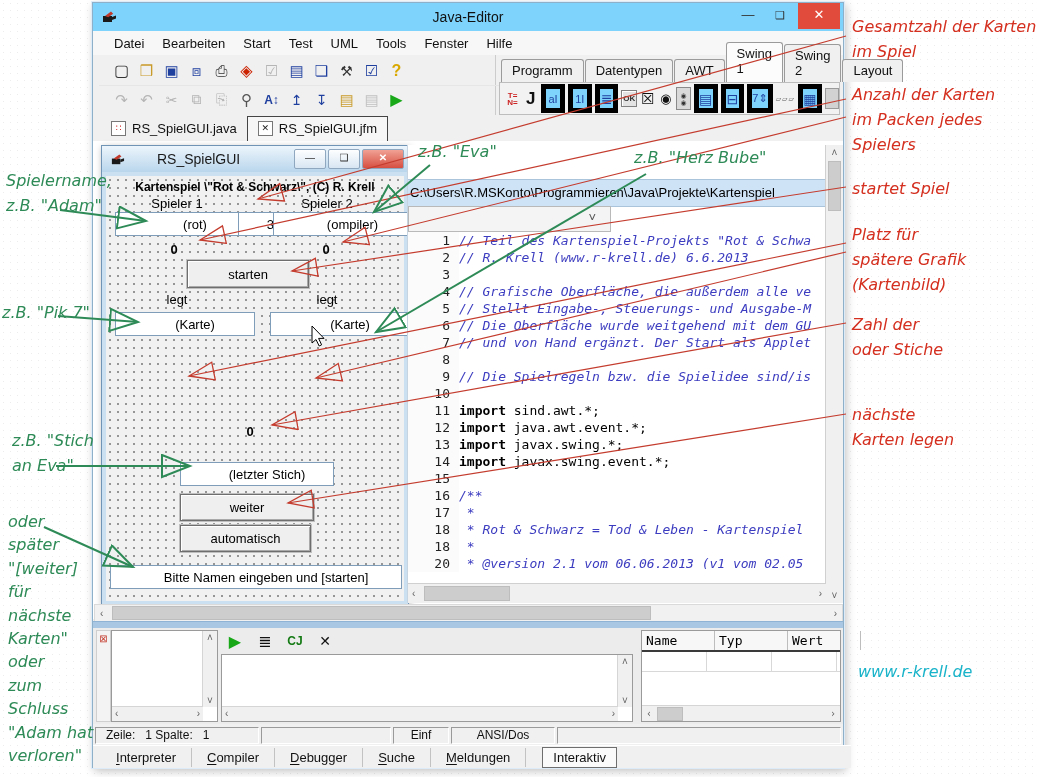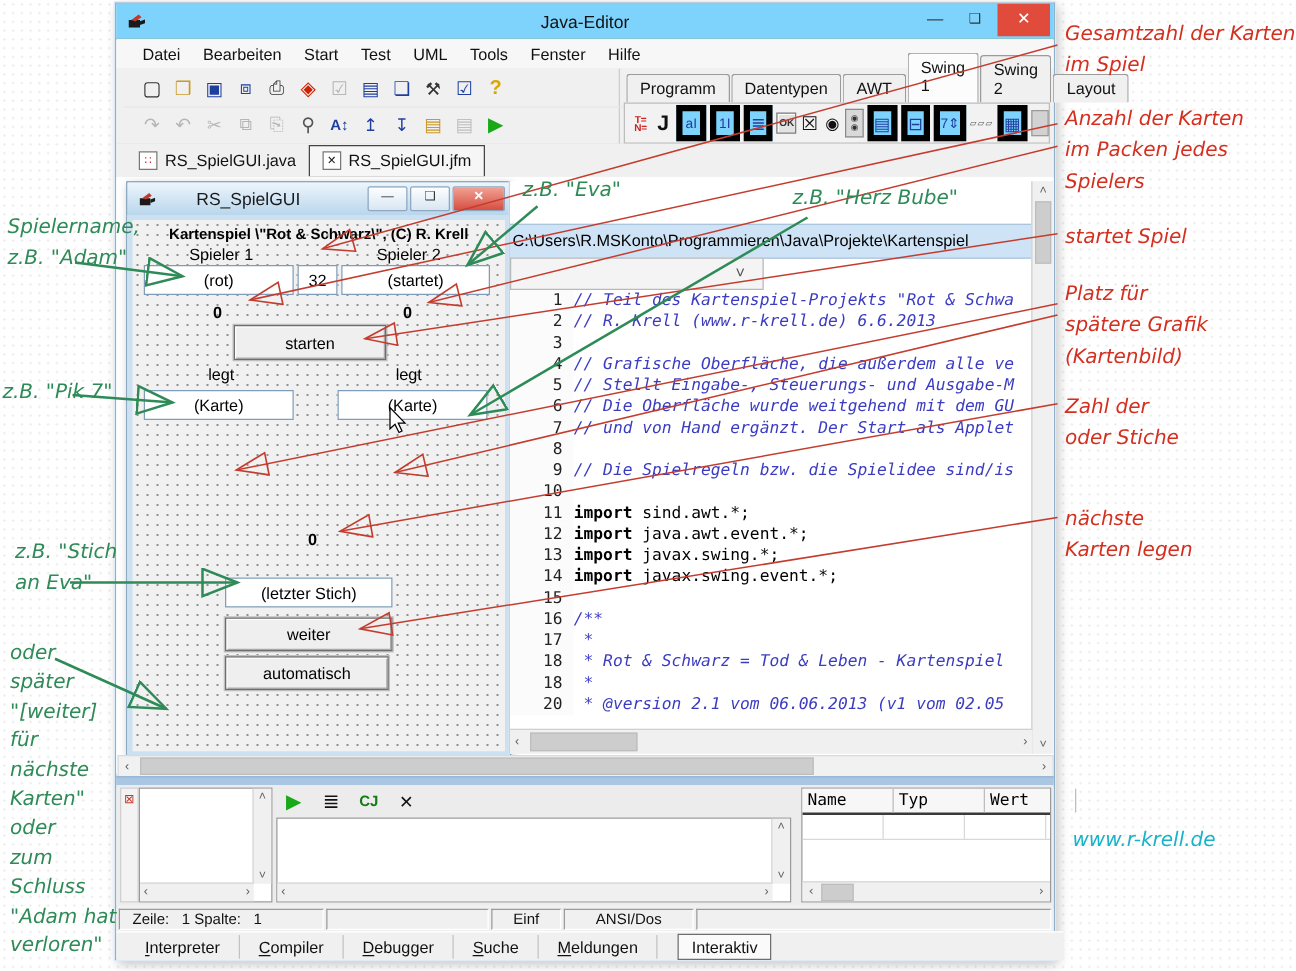--- a/index.html
+++ b/index.html
@@ -51,21 +51,21 @@
   .dz{position:absolute;left:8px;top:142px;width:306px;height:459px;border:1px solid #6f94b5;background:#f1f1f1;box-shadow:1px 2px 7px rgba(0,0,0,.28);}
   .dz-title{position:absolute;left:0;top:0;right:0;height:26px;background:linear-gradient(#ecf5fc,#b9d6ec);border-bottom:1px solid #9cb8d2;display:flex;align-items:center;padding:0 4px;}
   .dz-title .logo{width:15px;height:15px;margin:0 4px;}
   .dz-name{font-size:14px;color:#1a1a1a;margin-left:28px;flex:1;}
   .dzbtn{width:30px;height:18px;margin-left:2px;border:1px solid #8fa8c0;border-radius:2px;background:linear-gradient(#fdfeff,#d8e6f2);font-size:10px;line-height:16px;text-align:center;color:#333;}
   .dzbtn.close{width:40px;background:linear-gradient(#f0a194,#d64f41);color:#fff;font-weight:bold;}
   .dz-body{position:absolute;left:0;top:26px;right:0;bottom:0;border:4px solid #cbe0f1;background:#f1f1f1;
            background-image:radial-gradient(#8f8f8f 0.7px, transparent 0.8px);background-size:8px 8px;}
   .dz-label{position:absolute;font-size:13px;color:#000;text-align:center;}
   .dz-label.b{font-weight:bold;}
-  .dz-field{position:absolute;background:#fff;border:1px solid #7f9db9;display:flex;align-items:center;justify-content:center;font-size:13px;color:#000;}
+  .dz-field{position:absolute;background:#fff;border:1px solid #7f9db9;display:flex;align-items:center;justify-content:center;font-size:13px;color:#000;padding-left:20px;}
   .dz-btn{position:absolute;background:#efefef;border:1px solid #6e6e6e;box-shadow:inset 1px 1px 0 #fff, inset -1px -1px 0 #a9a9a9, 0 0 0 1px #bfbfbf;display:flex;align-items:center;justify-content:center;font-size:13px;color:#000;}
   
   .editor{position:absolute;left:314px;top:142px;width:435px;height:458px;background:#fff;border-left:1px solid #c5d4e0;}
   .ed-path{position:absolute;left:0;top:34px;right:17px;height:26px;background:#cfe3f7;border-top:1px solid #aac4dc;border-bottom:1px solid #aac4dc;font-size:13px;color:#000;line-height:25px;padding-left:2px;white-space:nowrap;overflow:hidden;}
   .ed-combo{position:absolute;left:0;top:61px;width:201px;height:24px;background:#f4f4f4;border:1px solid #b9b9b9;}
   .ed-combo .chev{position:absolute;right:14px;top:3px;font-size:13px;color:#555;}
   .ed-code{position:absolute;left:0;top:87px;right:17px;bottom:20px;overflow:hidden;font-family:"DejaVu Sans Mono",monospace;font-size:13px;}
   .cl{display:flex;height:17px;line-height:17px;}
   .cl-n{width:42px;flex:none;text-align:right;padding-right:9px;color:#222;background:#fbfbfb;}
   .cl-t{white-space:pre;color:#000;}
@@ -275,32 +275,33 @@
       <div class="dzbtn">❑</div>
       <div class="dzbtn close">✕</div>
     </div>
     <div class="dz-body"></div>
 
     <div class="dz-label b" style="left:8px;top:34px;width:290px;font-size:12px;">Kartenspiel \"Rot &amp; Schwarz\", (C) R. Krell</div>
     <div class="dz-label" style="left:30px;top:50px;width:90px;">Spieler 1</div>
     <div class="dz-label" style="left:180px;top:50px;width:90px;">Spieler 2</div>
     <div class="dz-field" style="left:13px;top:66px;width:118px;height:22px;">(rot)</div>
     <div class="dz-field" style="left:136px;top:66px;width:30px;height:22px;">32</div>
-    <div class="dz-field" style="left:171px;top:66px;width:117px;height:22px;">(startet)</div>
+    <div class="dz-field" style="left:171px;top:66px;width:117px;height:22px;">(ompiler)</div>
     <div class="dz-label b" style="left:32px;top:96px;width:80px;">0</div>
     <div class="dz-label b" style="left:184px;top:96px;width:80px;">0</div>
     <div class="dz-btn" style="left:85px;top:114px;width:120px;height:26px;">starten</div>
     <div class="dz-label" style="left:35px;top:146px;width:80px;">legt</div>
     <div class="dz-label" style="left:185px;top:146px;width:80px;">legt</div>
     <div class="dz-field" style="left:13px;top:166px;width:118px;height:22px;">(Karte)</div>
     <div class="dz-field" style="left:168px;top:166px;width:118px;height:22px;">(Karte)</div>
     <div class="dz-label b" style="left:108px;top:278px;width:80px;">0</div>
     <div class="dz-field" style="left:78px;top:316px;width:132px;height:22px;">(letzter Stich)</div>
     <div class="dz-btn" style="left:78px;top:348px;width:132px;height:25px;">weiter</div>
     <div class="dz-btn" style="left:78px;top:379px;width:129px;height:25px;">automatisch</div>
+    <div class="dz-field" style="left:8px;top:419px;width:270px;height:22px;">Bitte Namen eingeben und [starten]</div>
   </div>
 
   <div class="editor">
     <div class="ed-path">C:\Users\R.MSKonto\Programmieren\Java\Projekte\Kartenspiel</div>
     <div class="ed-combo">
       <span class="chev">˅</span>
     </div>
     <div class="ed-code">
 
         <div class="cl">

